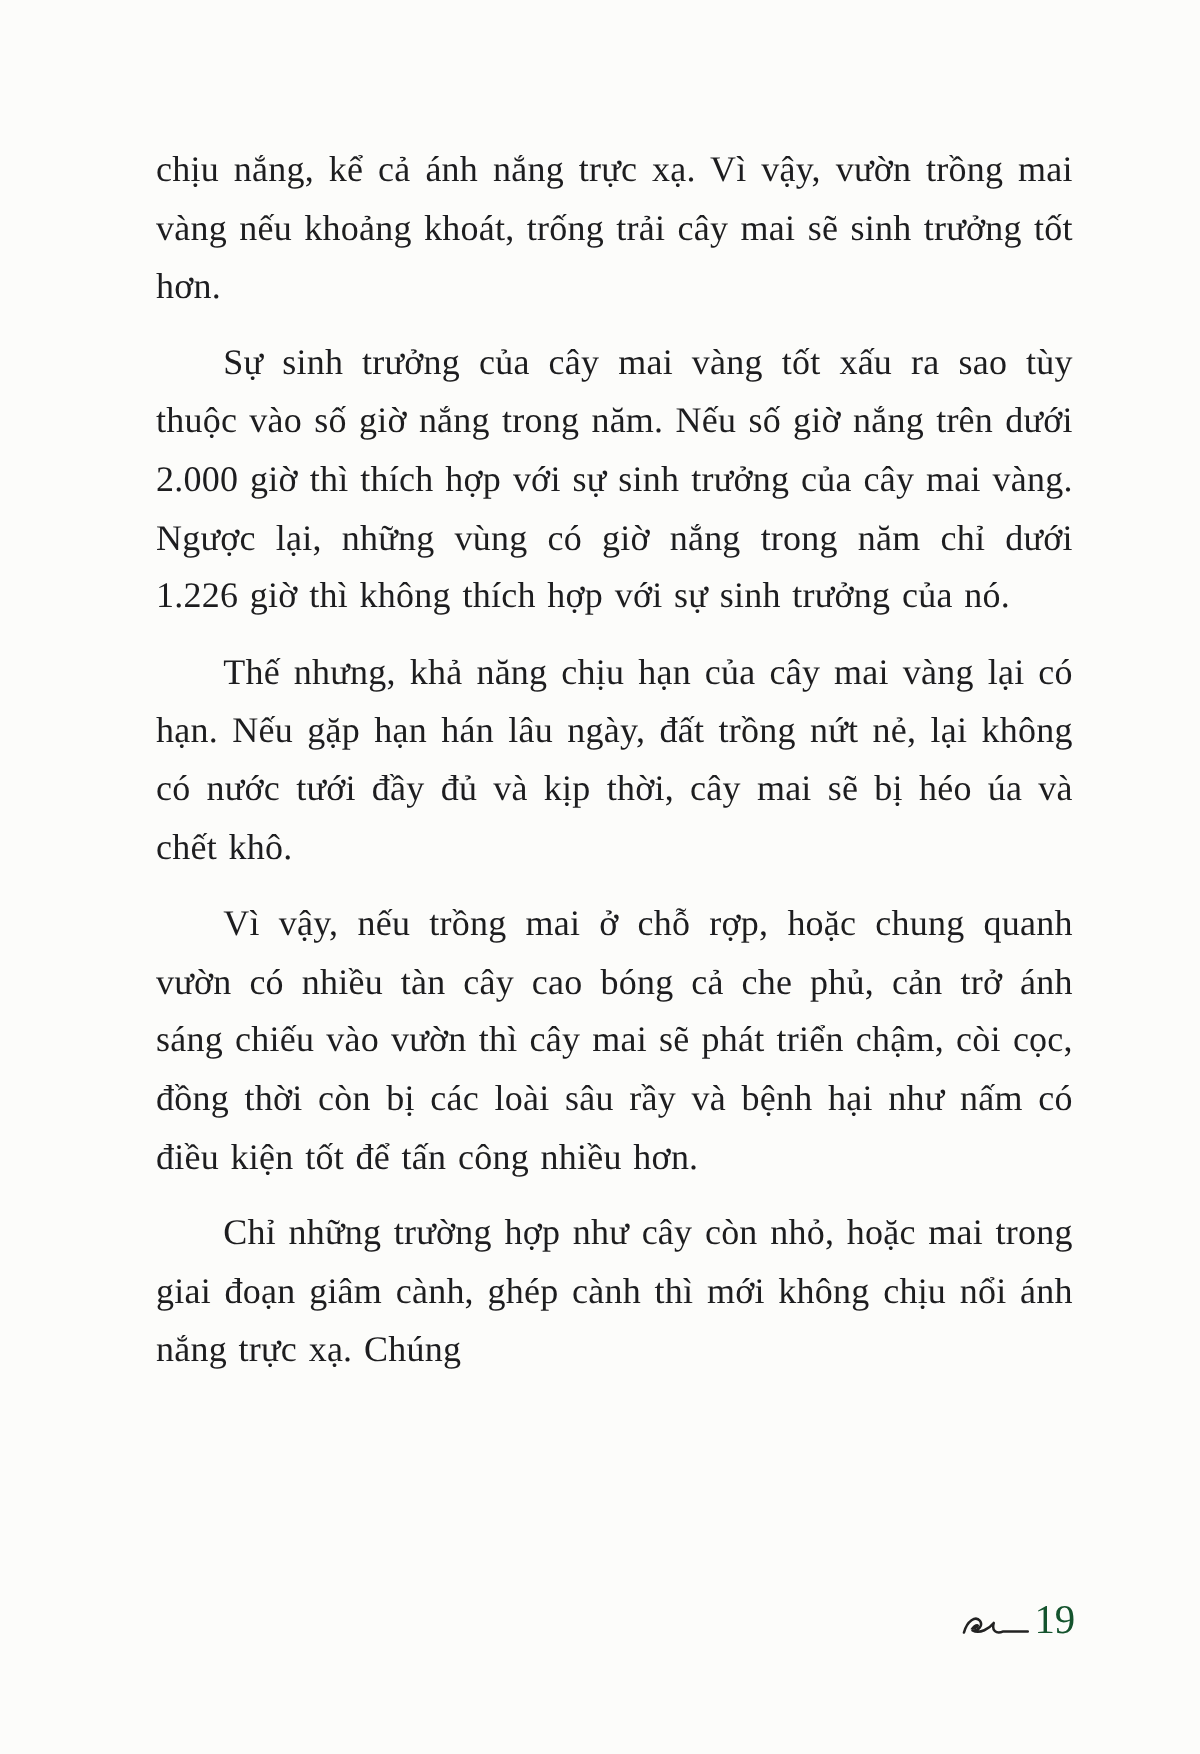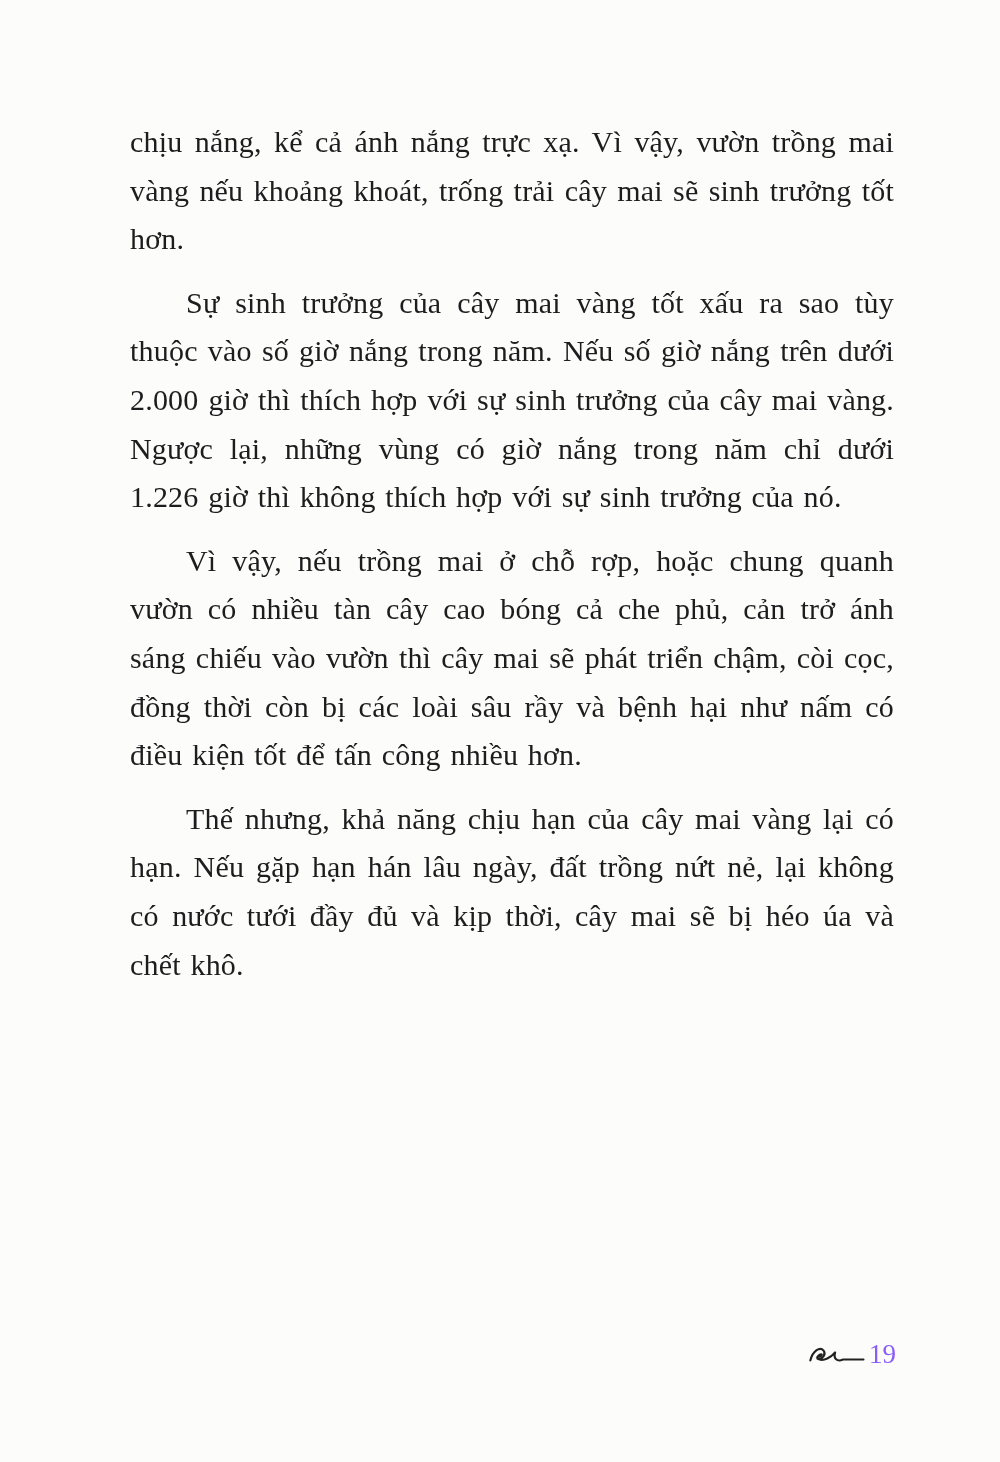--- a/index.html
+++ b/index.html
@@ -39,36 +39,37 @@
     display: flex;
     align-items: flex-end;
     gap: 2px;
   }
   .flourish {
     display: inline-block;
     width: 62px;
     height: 28px;
   }
   .page-number {
-    font-size: 27px;
-    color: #8b5cf6;
+    font-size: 34px;
+    color: #14532d;
     line-height: 1;
     padding-bottom: 2px;
   }
 </style>
 </head>
 <body>
 
 <div class="page">
 
   <div class="page-body">
     <p class="continued">chịu nắng, kể cả ánh nắng trực xạ. Vì vậy, vườn trồng mai vàng nếu khoảng khoát, trống trải cây mai sẽ sinh trưởng tốt hơn.</p>
     <p>Sự sinh trưởng của cây mai vàng tốt xấu ra sao tùy thuộc vào số giờ nắng trong năm. Nếu số giờ nắng trên dưới 2.000 giờ thì thích hợp với sự sinh trưởng của cây mai vàng. Ngược lại, những vùng có giờ nắng trong năm chỉ dưới 1.226 giờ thì không thích hợp với sự sinh trưởng của nó.</p>
+    <p>Thế nhưng, khả năng chịu hạn của cây mai vàng lại có hạn. Nếu gặp hạn hán lâu ngày, đất trồng nứt nẻ, lại không có nước tưới đầy đủ và kịp thời, cây mai sẽ bị héo úa và chết khô.</p>
     <p>Vì vậy, nếu trồng mai ở chỗ rợp, hoặc chung quanh vườn có nhiều tàn cây cao bóng cả che phủ, cản trở ánh sáng chiếu vào vườn thì cây mai sẽ phát triển chậm, còi cọc, đồng thời còn bị các loài sâu rầy và bệnh hại như nấm có điều kiện tốt để tấn công nhiều hơn.</p>
-    <p>Thế nhưng, khả năng chịu hạn của cây mai vàng lại có hạn. Nếu gặp hạn hán lâu ngày, đất trồng nứt nẻ, lại không có nước tưới đầy đủ và kịp thời, cây mai sẽ bị héo úa và chết khô.</p>
+    <p>Chỉ những trường hợp như cây còn nhỏ, hoặc mai trong giai đoạn giâm cành, ghép cành thì mới không chịu nổi ánh nắng trực xạ. Chúng</p>
   </div>
 
   <div class="page-footer">
     <span class="flourish">
       <svg viewBox="0 0 70 30" width="62" height="28" aria-hidden="true">
         <path d="M6 20 C9 9 17 4 21 9 C24 13 20 19 14 18 C21 22 30 16 34 11 C32 18 36 22 43 19 L66 19" fill="none" stroke="#222" stroke-width="2.4" stroke-linecap="round" stroke-linejoin="round"></path>
         <path d="M12 17 C15 12 19 11 20 13 C21 15 17 18 13 17 Z" fill="#222"></path>
       </svg>
     </span>
     <span class="page-number">19</span>

